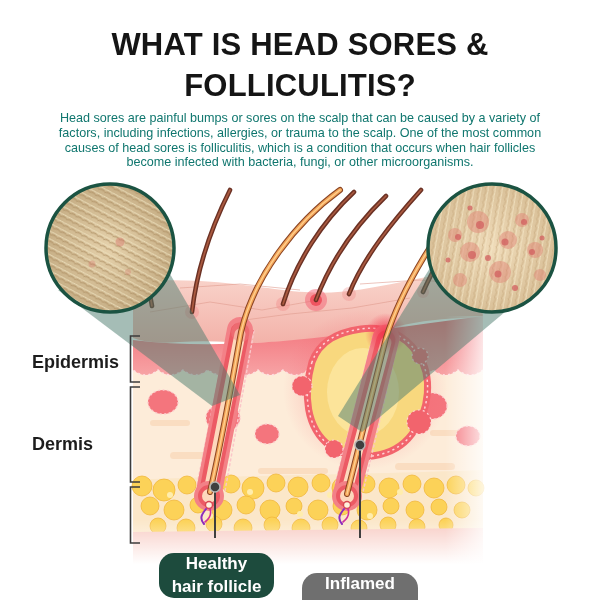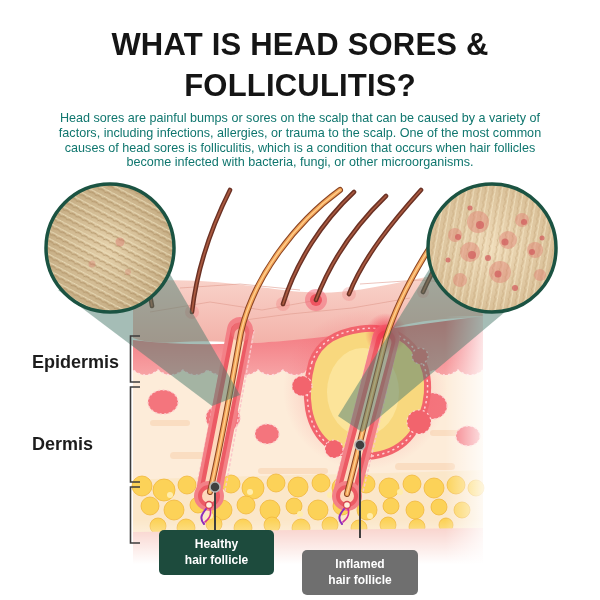--- a/index.html
+++ b/index.html
@@ -8,23 +8,23 @@
   .title{position:absolute;top:24px;left:0;right:0;margin:0;text-align:center;
          font-size:31px;font-weight:800;letter-spacing:.2px;line-height:41px;
          color:#151515;white-space:pre-line;}
   .intro{position:absolute;top:111px;left:50%;transform:translateX(-50%);width:512px;
          margin:0;font-size:12.6px;line-height:14.8px;color:#0f766e;text-align:center;}
   .illu{position:absolute;top:180px;left:0;width:600px;height:420px;}
   .layer-label{position:absolute;left:32px;font-size:18px;font-weight:bold;color:#1d1d1d;}
   .lab-epidermis{top:352px;}
   .lab-dermis{top:434px;}
   .lab-hypodermis{top:519px;}
-  .callout-box{position:absolute;top:530px;height:45px;border-radius:5px;display:flex;
+  .callout-box{position:absolute;top:553px;height:45px;border-radius:15px;display:flex;
          align-items:center;justify-content:center;text-align:center;color:#fff;
-         font-size:12px;font-weight:bold;line-height:1.3;white-space:pre-line;}
+         font-size:17px;font-weight:bold;line-height:1.3;white-space:pre-line;}
   .box-healthy{left:159px;width:115px;background:#1d4b3d;}
   .box-inflamed{left:302px;width:116px;background:#6f6f6f;margin-top:20px;}
 </style>
 </head>
 <body>
 
 <div class="canvas">
 
   <h1 class="title">WHAT IS HEAD SORES &amp;
 FOLLICULITIS?</h1>

